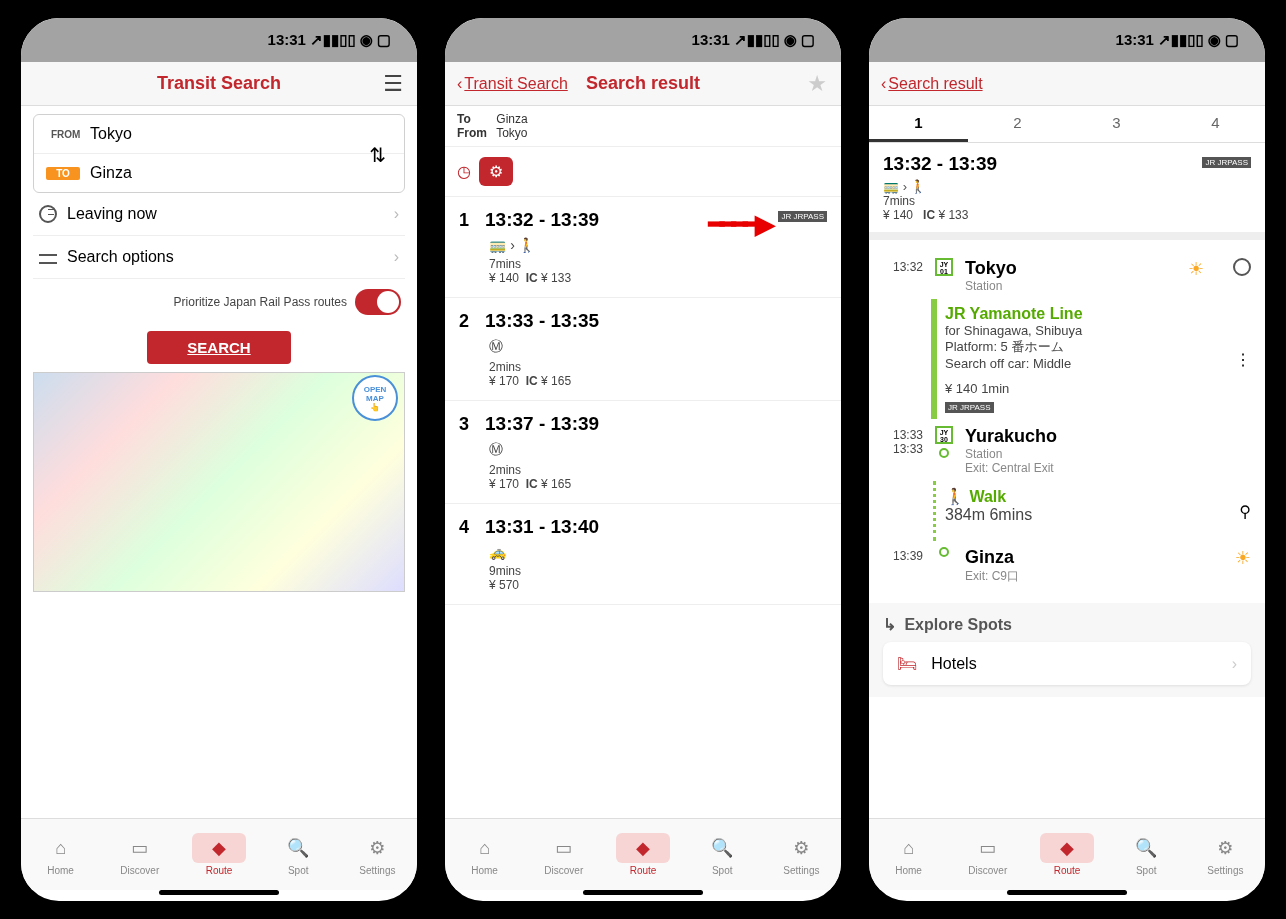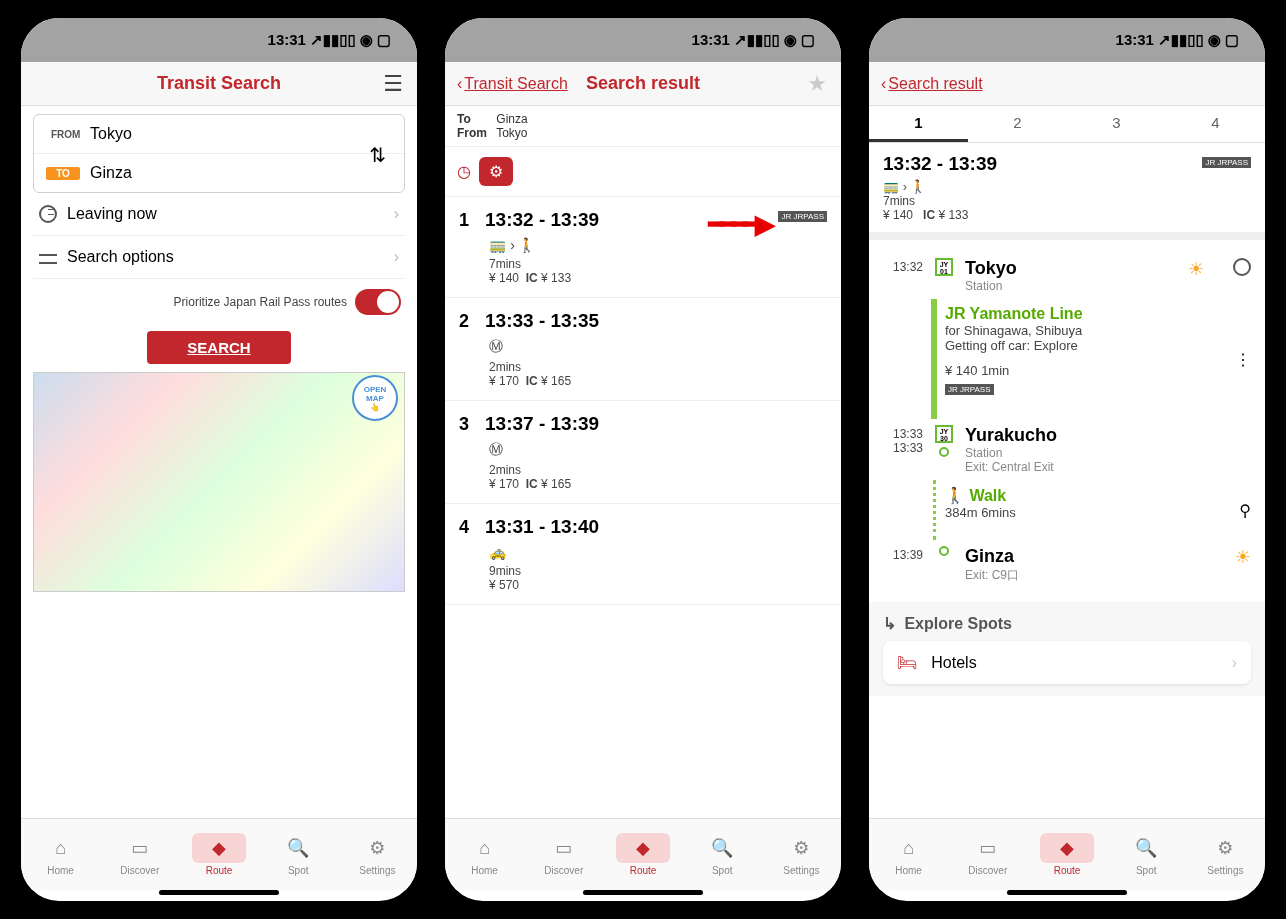--- a/index.html
+++ b/index.html
@@ -290,21 +290,22 @@
         <span style="border:2px solid #555;border-radius:50%;width:18px;height:18px;display:inline-block;"></span>
       </div>
       <div style="display:flex;">
         <div style="width:40px;"></div>
           <div style="width:22px;display:flex;justify-content:center;">
             <div style="width:6px;height:120px;background:#8c4;"></div>
           </div>
         <div style="flex:1;padding:6px 0;">
           <div class="line-name">JR Yamanote Line</div>
           <div style="font-size:13px;color:#444;">for Shinagawa, Shibuya</div>
-          <div style="font-size:13px;color:#444;">Getting off car: Explore</div>
+          <div style="font-size:13px;color:#444;">Platform:  5 番ホーム</div>
+          <div style="font-size:13px;color:#444;">Search off car: Middle</div>
           <div style="font-size:13px;color:#444;margin-top:10px;">¥ 140 1min</div>
           <div class="jr-badge" style="position:static;display:inline-block;">JR JRPASS</div>
         </div>
         <span style="align-self:center;">⋮</span>
       </div>
       <div class="station">
         <div class="station-time">
             <div>13:33</div>
             <div>13:33</div>
           </div>
@@ -318,21 +319,21 @@
           <div class="station-sub">Exit: Central Exit</div>
         </div>
       </div>
       <div style="display:flex;">
         <div style="width:40px;"></div>
           <div style="width:22px;display:flex;justify-content:center;">
             <div style="width:0;height:60px;border-left:3px dotted #8c4;"></div>
           </div>
         <div style="flex:1;padding:6px 0;">
           <div style="color:#5a0;font-weight:700;"><span>🚶</span> <span>Walk</span></div>
-          <div style="font-size:13px;color:#444;">384m  6mins</div>
+          <div style="font-size:16px;color:#444;">384m  6mins</div>
         </div>
         <span style="align-self:center;">⚲</span>
       </div>
       <div class="station">
         <div class="station-time">13:39</div>
         <div class="station-marker">
             <div class="dot-g"></div>
           </div>
         <div class="station-info">
           <div class="station-name">Ginza</div>

